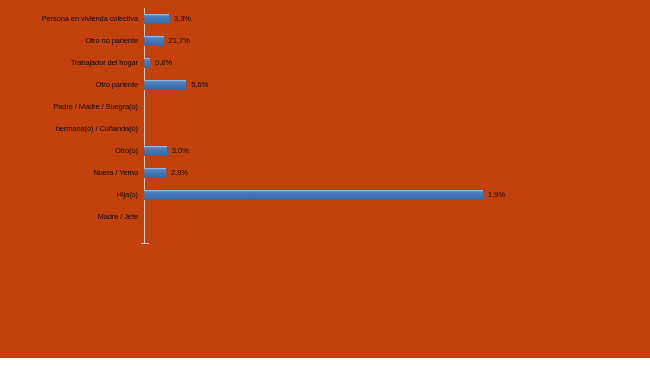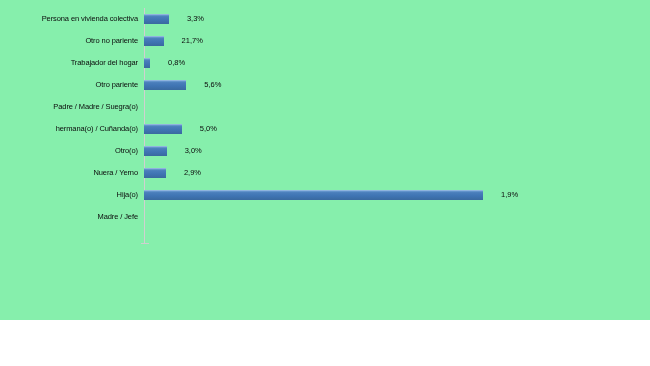--- a/index.html
+++ b/index.html
@@ -10,22 +10,22 @@
   body {
     width: 650px;
     height: 366px;
     font-family: "Liberation Sans", sans-serif;
     overflow: hidden;
   }
 
   #chart-root {
     position: relative;
     width: 650px;
-    height: 320px;
-    background: #86efac;
+    height: 358px;
+    background: #c2410c;
   }
 
   
   #plot-area {
     position: absolute;
     left: 0;
     top: 8px;
     width: 650px;
     height: 236px;
   }
@@ -67,21 +67,21 @@
                 #3f74b3 55%,
                 #39699f 100%);
     border-top: 1px solid #8fb4de;
     box-sizing: border-box;
     flex: 0 0 auto;
   }
 
   .val-label {
     font-size: 7.5px;
     color: #0b0b0b;
-    padding-left: 18px;
+    padding-left: 5px;
     white-space: nowrap;
     line-height: 1;
     flex: 0 0 auto;
   }
 
   
   #axis-line {
     position: absolute;
     left: 144px;
     top: 8px;
@@ -134,24 +134,20 @@
         <div class="bar-track">
           <div class="bar" style="width: 42.3px;"></div>
           <div class="val-label">5,6%</div>
         </div>
       </div>
       <div class="bar-row">
         <div class="cat-label">Padre / Madre / Suegra(o)</div>
       </div>
       <div class="bar-row">
         <div class="cat-label">hermana(o) / Cuñanda(o)</div>
-        <div class="bar-track">
-          <div class="bar" style="width: 37.8px;"></div>
-          <div class="val-label">5,0%</div>
-        </div>
       </div>
       <div class="bar-row">
         <div class="cat-label">Otro(o)</div>
         <div class="bar-track">
           <div class="bar" style="width: 22.7px;"></div>
           <div class="val-label">3,0%</div>
         </div>
       </div>
       <div class="bar-row">
         <div class="cat-label">Nuera / Yerno</div>

